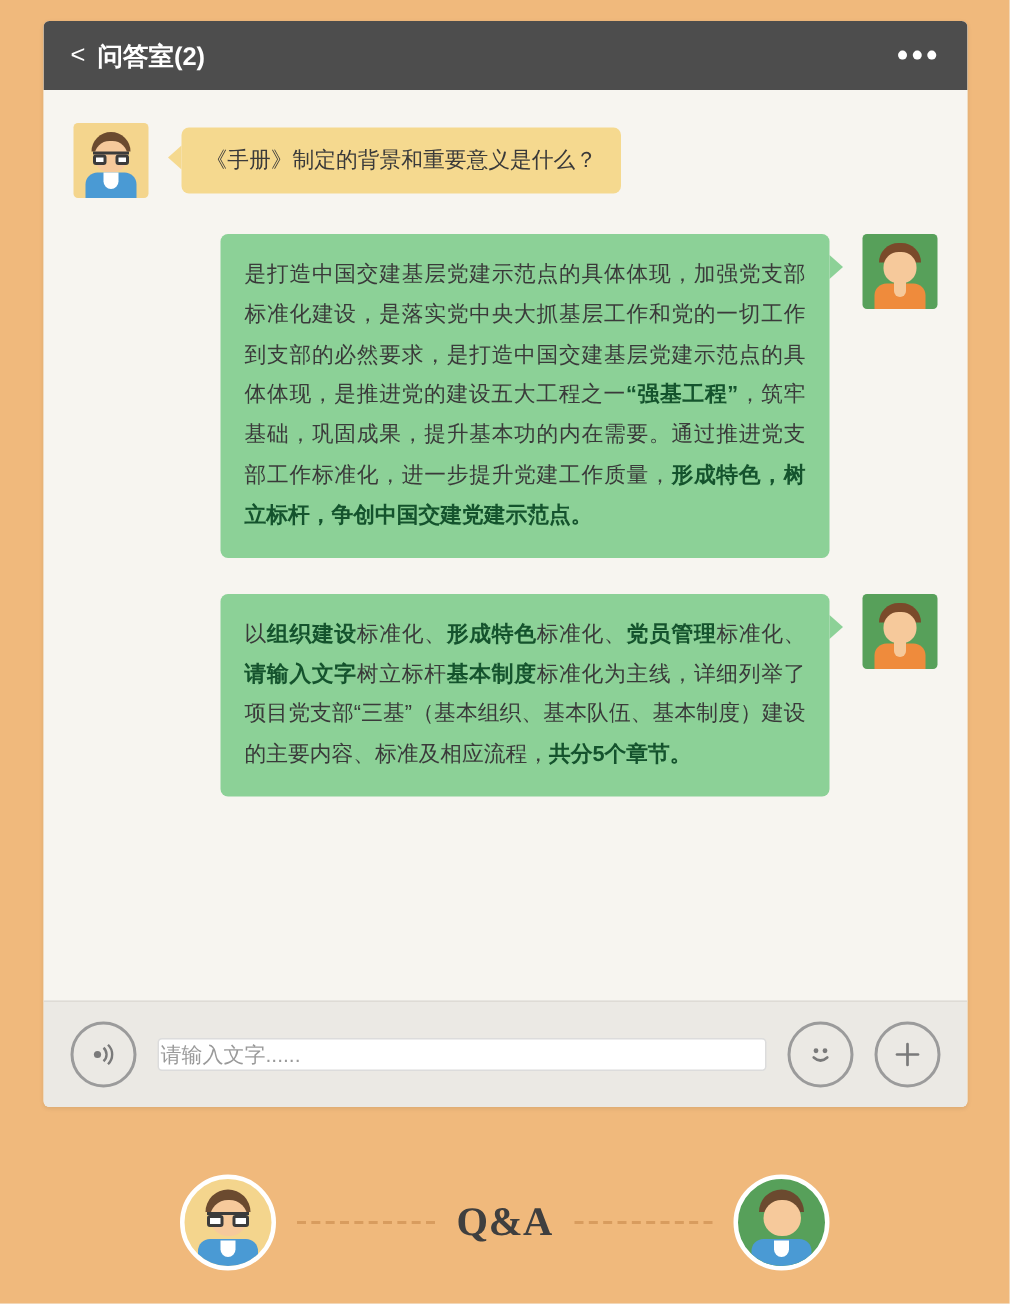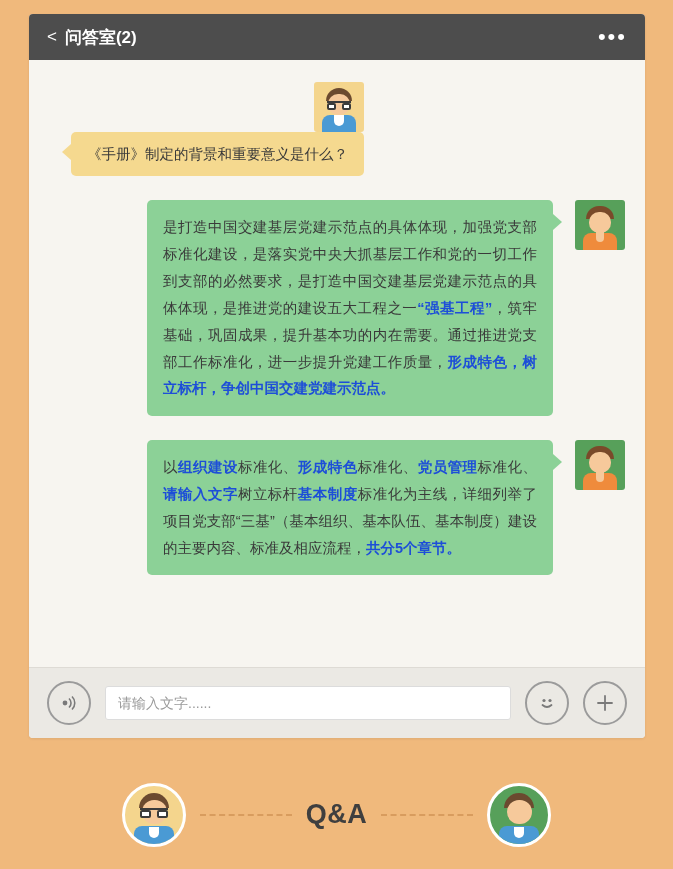--- a/index.html
+++ b/index.html
@@ -172,23 +172,23 @@
   }
   .bubble.a:after {
     content: "";
     position: absolute;
     right: -9px;
     top: 14px;
     border-width: 8px 0 8px 9px;
     border-style: solid;
     border-color: transparent transparent transparent #8cd197;
   }
-  .hl { color: #1d4ed8; font-weight: bold; }
-
-  .q-wrap { display: flex; align-items: flex-end; flex-direction: column; }
+  .hl { color: #14532d; font-weight: bold; }
+
+  .q-wrap { display: flex; align-items: center; }
   .a-wrap { display: flex; align-items: flex-start; }
 
   
   .inputbar {
     flex: 0 0 auto;
     height: 70px;
     background: #ebe9e4;
     border-top: 1px solid #dedbd5;
     display: flex;
     align-items: center;
@@ -203,25 +203,25 @@
     border: 2px solid #9b9b9b;
     color: #7a7a7a;
     display: flex;
     align-items: center;
     justify-content: center;
     background: transparent;
     box-sizing: border-box;
   }
   .text-input {
     flex: 1 1 auto;
-    height: 34px;
+    height: 22px;
     background: #ffffff;
     border: 1px solid #dcdcdc;
     border-radius: 3px;
-    padding: 0 12px;
+    padding: 0 1px;
     font-size: 14px;
     color: #9a9a9a;
     font-family: "Liberation Sans", sans-serif;
     box-sizing: border-box;
     outline: none;
   }
   .text-input::placeholder { color: #9a9a9a; }
 
   .icon-svg { display: block; }
 
@@ -257,21 +257,21 @@
   .dots-line {
     width: 92px;
     border-top: 2px dashed #d89c5e;
     margin: 0 14px;
   }
   .qa-title {
     font-size: 27px;
     font-weight: bold;
     color: #3f3f3f;
     letter-spacing: 0.5px;
-    font-family: Liberation Sans, sans-serif;
+    font-family: Liberation Serif, serif;
   }
 </style>
 </head>
 <body>
 
 <div class="phone">
 
   <div class="header">
     <div class="header-left">
       <span class="back-chevron">&lt;</span>

